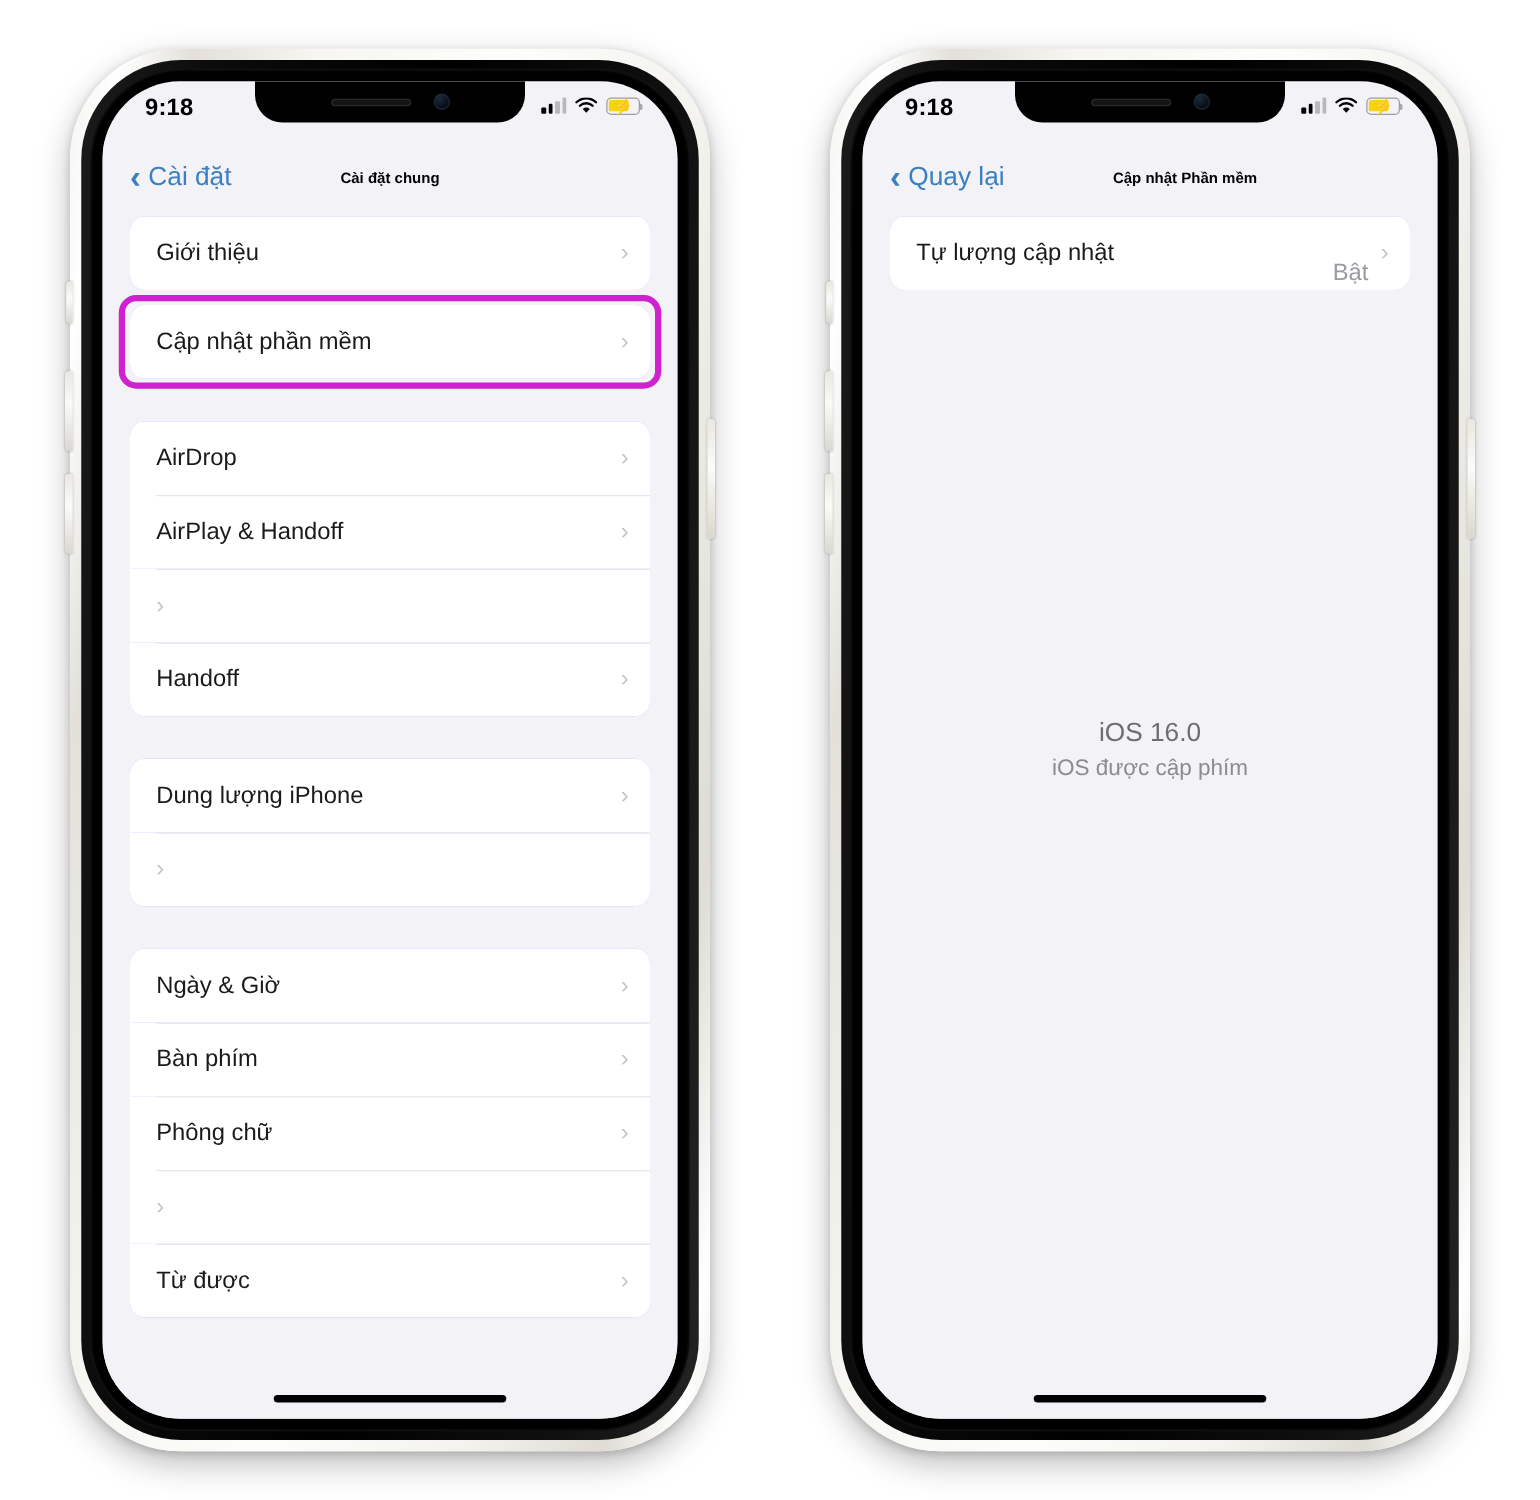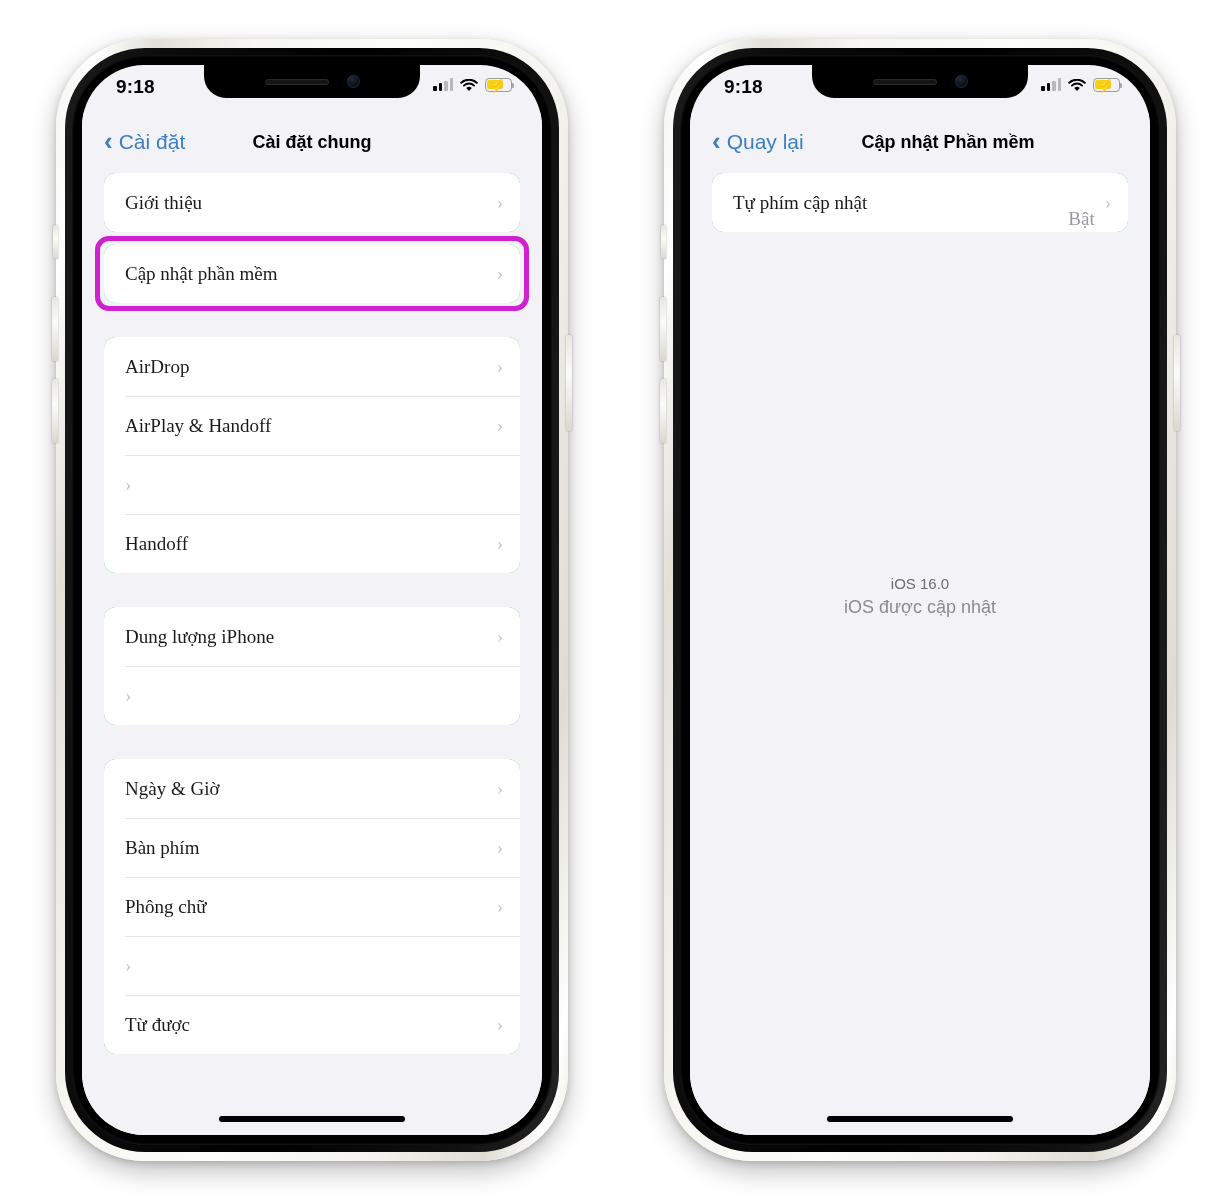--- a/index.html
+++ b/index.html
@@ -202,41 +202,40 @@
   .nav-back .chev {
     font-size: 26px;
     line-height: 1;
     font-weight: bold;
     margin-top: -2px;
   }
   .nav-title {
     position: absolute;
     left: 0; right: 0;
     text-align: center;
-    font-size: 18px;
+    font-size: 12px;
     font-weight: bold;
     color: #000;
     pointer-events: none;
   }
   .nav-title.shift-r { padding-left: 56px; }
 
   
   .content {
     padding: 0 22px;
     height: calc(100% - 108px);
     position: relative;
     background: #f2f2f7;
   }
 
   .group {
-    background: #22c55e;
+    background: #c4b5fd;
     border-radius: 12px;
     overflow: hidden;
     margin-bottom: 34px;
-    font-family: Liberation Serif, serif;
   }
   .group.tight { margin-bottom: 12px; }
 
   .row {
     position: relative;
     display: flex;
     align-items: center;
     height: 59px;
     padding: 0 17px 0 21px;
     background: #ffffff;
@@ -283,21 +282,21 @@
   .group-sep { height: 34px; }
 
   
   .center-status {
     position: absolute;
     left: 0; right: 0;
     top: 402px;
     text-align: center;
   }
   .cs-title {
-    font-size: 15px;
+    font-size: 21px;
     color: #6d6d72;
     margin-bottom: 5px;
   }
   .cs-sub {
     font-size: 18px;
     color: #8b8b90;
   }
 
   
   .home-ind {
@@ -484,28 +483,28 @@
         <div class="nav-back">
           <span class="chev">‹</span>
           <span>Quay lại</span>
         </div>
         <div class="nav-title shift-r">Cập nhật Phần mềm</div>
       </div>
 
       <div class="content">
         <div class="group">
           <div class="row">
-            <span class="row-label">Tự phím cập nhật</span>
+            <span class="row-label">Tự lượng cập nhật</span>
             <span class="row-value">Bật</span>
             <span class="row-chev">›</span>
           </div>
         </div>
 
         <div class="center-status">
           <div class="cs-title">iOS 16.0</div>
-          <div class="cs-sub">iOS được cập nhật</div>
+          <div class="cs-sub">iOS được cập phím</div>
         </div>
       </div>
 
       <div class="home-ind"></div>
     </div>
   </div>
 </div>
 
 </body></html>

